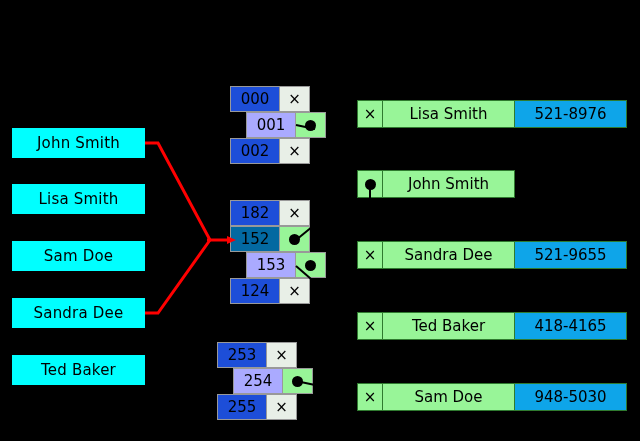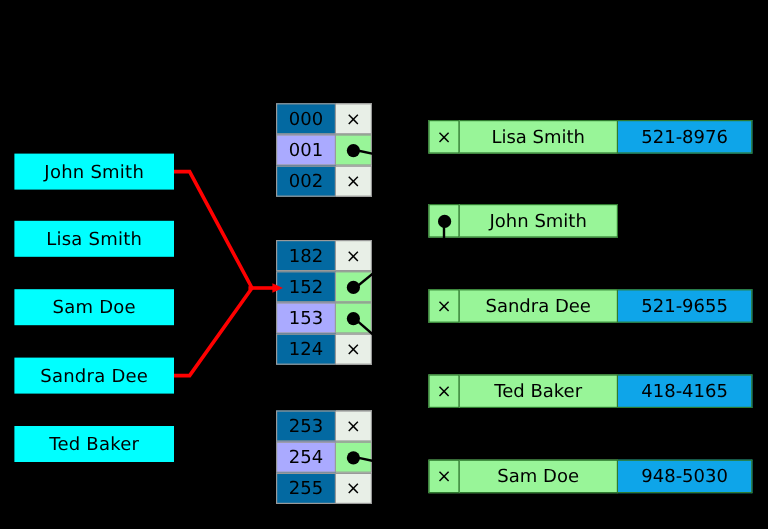--- a/index.html
+++ b/index.html
@@ -40,32 +40,33 @@
   }
   .bucket-row {
     display: flex;
     flex-direction: row;
     height: 26px;
   }
   .idx-cell {
     width: 50px;
     box-sizing: border-box;
     border: 1px solid #999999;
-    background: #0369a1;
+    background: #1d4ed8;
     color: #000000;
     font-size: 15px;
     display: flex;
     align-items: center;
     justify-content: center;
   }
   .idx-cell.red {
     background: #0369a1;
   }
   .idx-cell.violet {
     background: #aaaaff;
+    margin-left: 16px;
   }
   .ptr-cell {
     width: 30px;
     box-sizing: border-box;
     border: 1px solid #999999;
     border-left: none;
     background: #e8efe7;
     color: #000000;
     font-size: 14px;
     display: flex;
@@ -204,21 +205,21 @@
             <span class="dot"></span>
           </div>
         </div>
         <div class="bucket-row">
           <div class="idx-cell">124</div>
           <div class="ptr-cell">
             <span class="xmark">×</span>
           </div>
         </div>
       </div>
-      <div class="bucket-group" style="left: 230px; top: 342px; text-align: right;">
+      <div class="bucket-group" style="left: 217px; top: 342px; text-align: right;">
         <div class="bucket-row">
           <div class="idx-cell">253</div>
           <div class="ptr-cell">
             <span class="xmark">×</span>
           </div>
         </div>
         <div class="bucket-row">
           <div class="idx-cell violet">254</div>
           <div class="ptr-cell filled">
             <span class="dot"></span>

